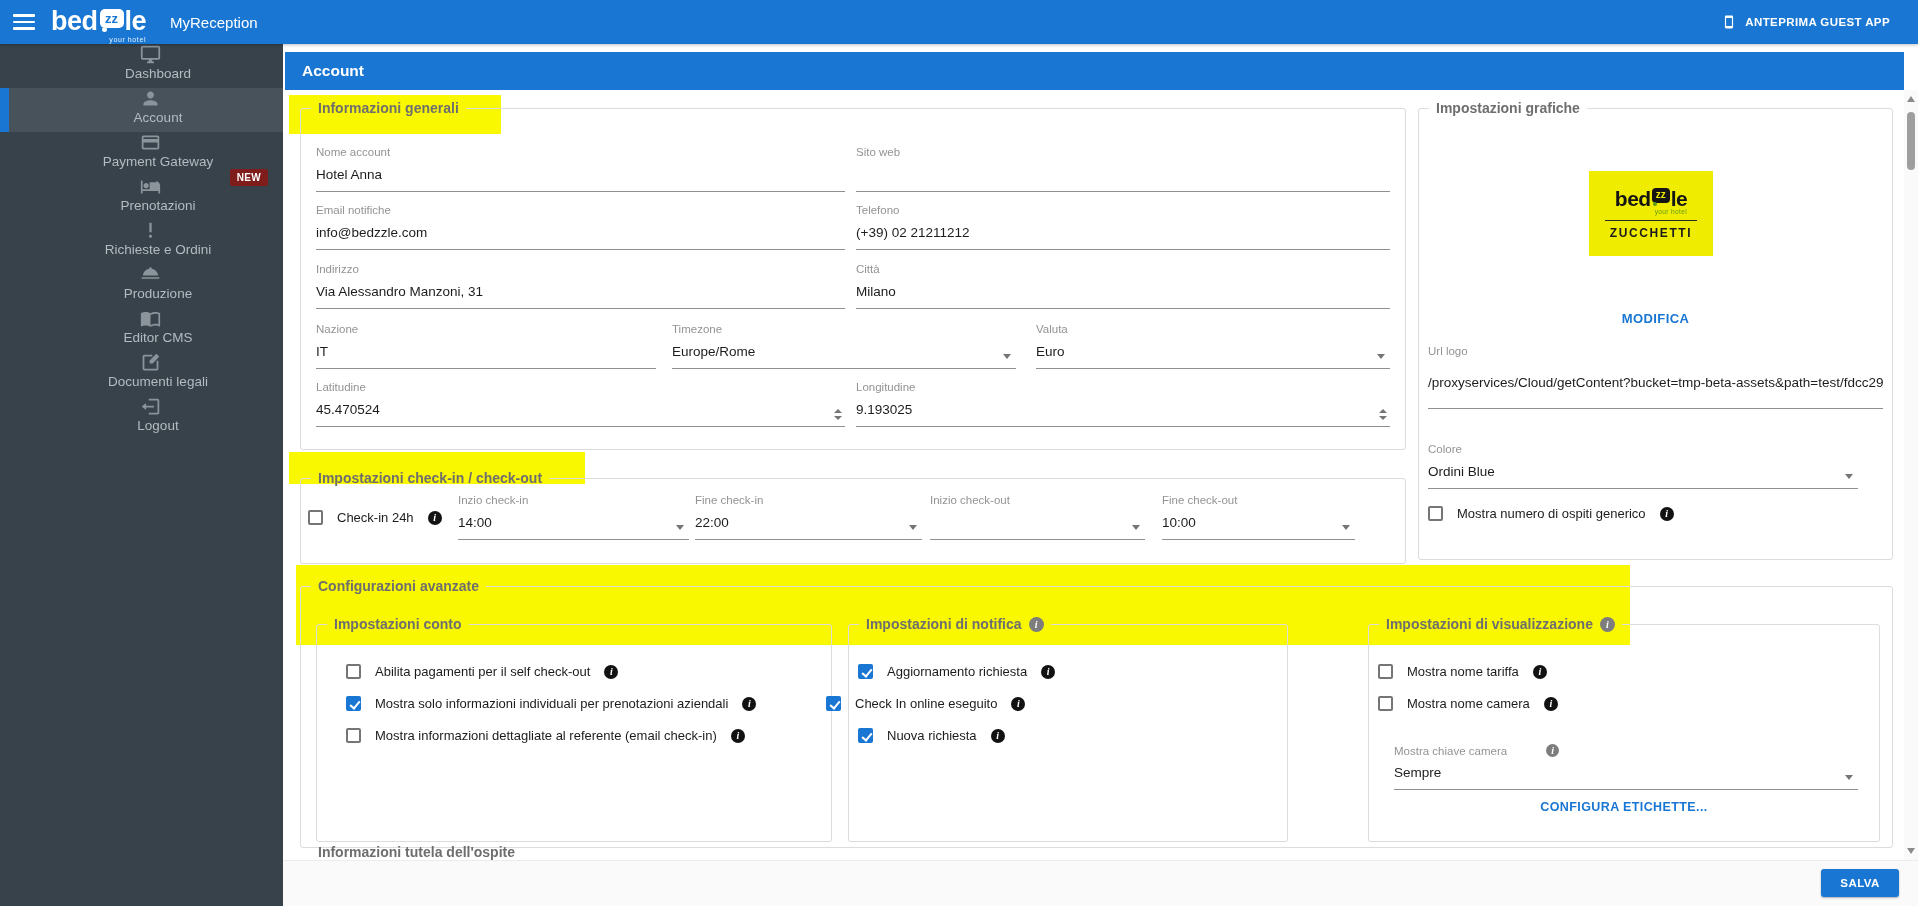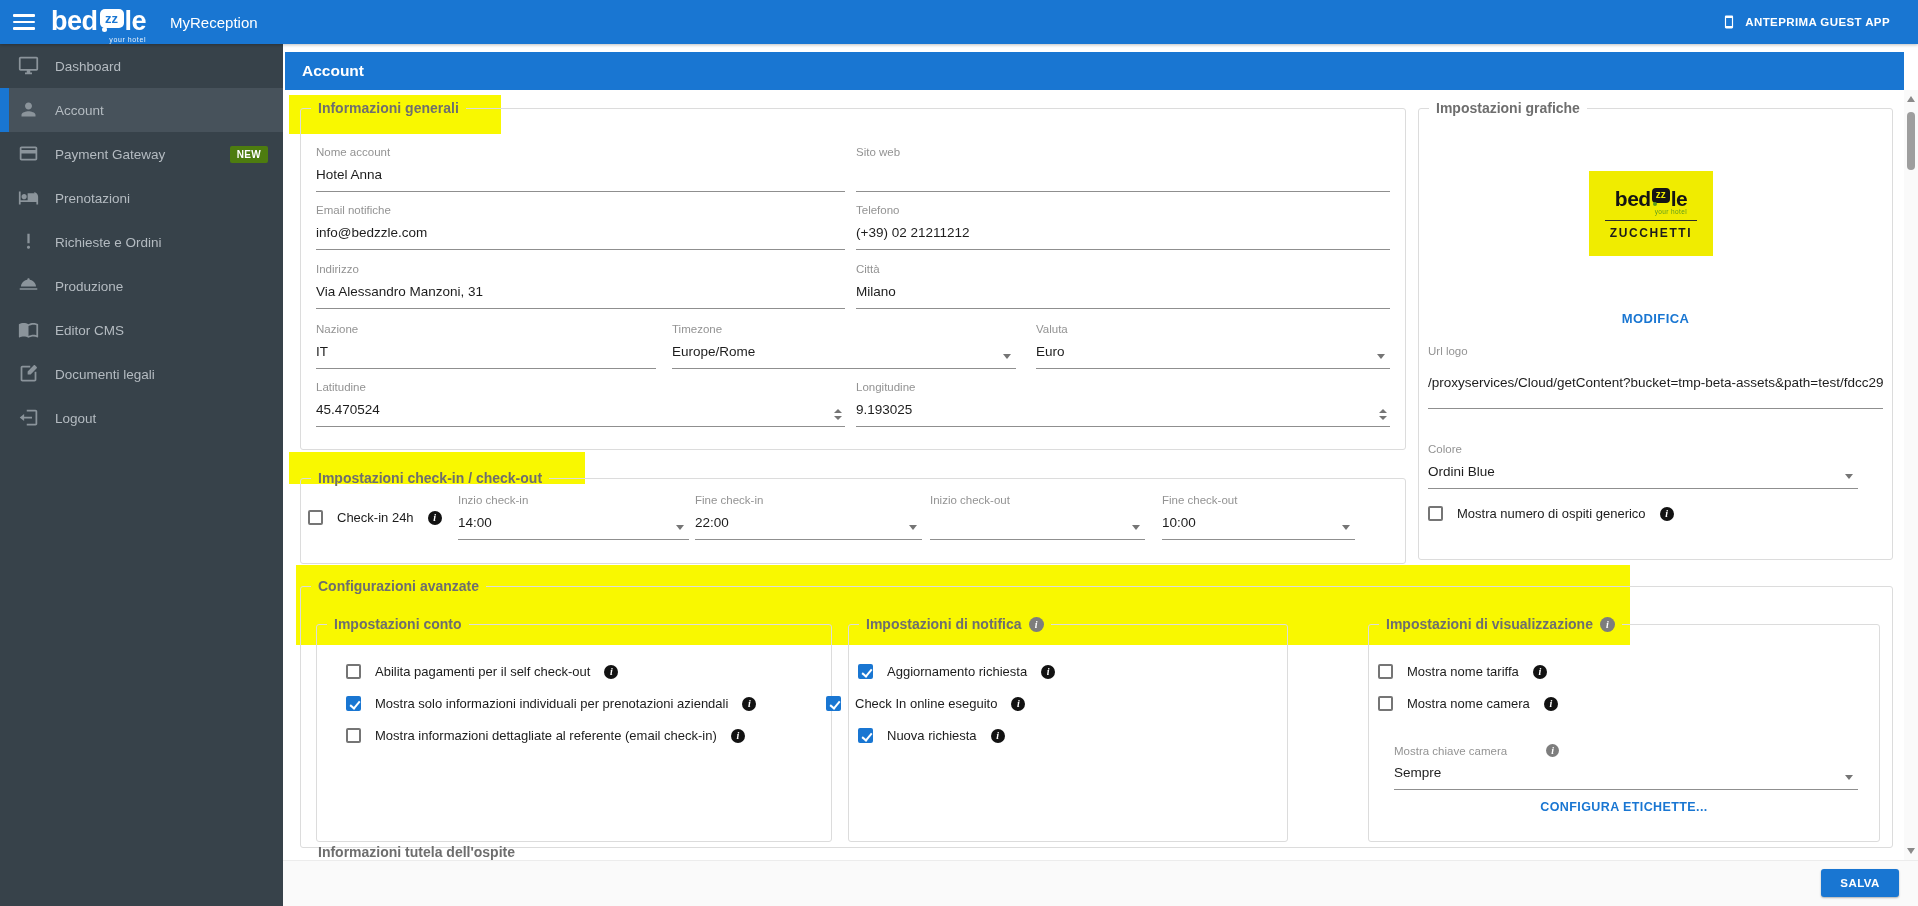--- a/index.html
+++ b/index.html
@@ -27,26 +27,26 @@
   .apptitle { margin-left:24px; font-size:15px; font-weight:500; }
   .guestapp { margin-left:auto; margin-right:28px; display:flex; align-items:center;
     gap:9px; cursor:pointer; }
   .guestapp svg { width:14px; height:18px; fill:#fff; }
   .guestapp .gtxt { font-size:11.5px; font-weight:bold; letter-spacing:.4px; }
 
   
   .sidebar { position:absolute; left:0; top:44px; width:283px; height:862px;
     background:#37424a; z-index:4; }
   .sitem { height:44px; display:flex; align-items:center; padding-left:18px;
-    cursor:pointer; color:#b4bbc1; }
+    cursor:pointer; color:#b4bbc1;flex-direction:column; }
   .sitem .icon { width:22px; height:22px; color:#8b949b; flex:none; display:flex; }
   .sitem .icon svg { width:21px; height:21px; fill:currentColor; }
   .sitem .slabel { margin-left:15px; font-size:13.5px; }
   .sitem.active { background:#47525b; border-left:9px solid #1976d2; padding-left:9px; }
-  .badge { margin-left:auto; margin-right:15px; background:#4d7c0f; color:#fff;
+  .badge { margin-left:auto; margin-right:15px; background:#7f1d1d; color:#fff;
     font-size:10px; font-weight:bold; letter-spacing:.3px; padding:3px 7px; border-radius:2px; }
 
   
   .content-bg { position:absolute; left:283px; top:44px; right:0; bottom:0; background:#fff; }
   .pagebar { position:absolute; left:285px; top:52px; width:1619px; height:38px;
     background:#1976d2; color:#fff; font-size:15.5px; font-weight:bold;
     line-height:38px; padding-left:17px; z-index:2; }
 
   
   .hl { position:absolute; background:#f9f800; }

